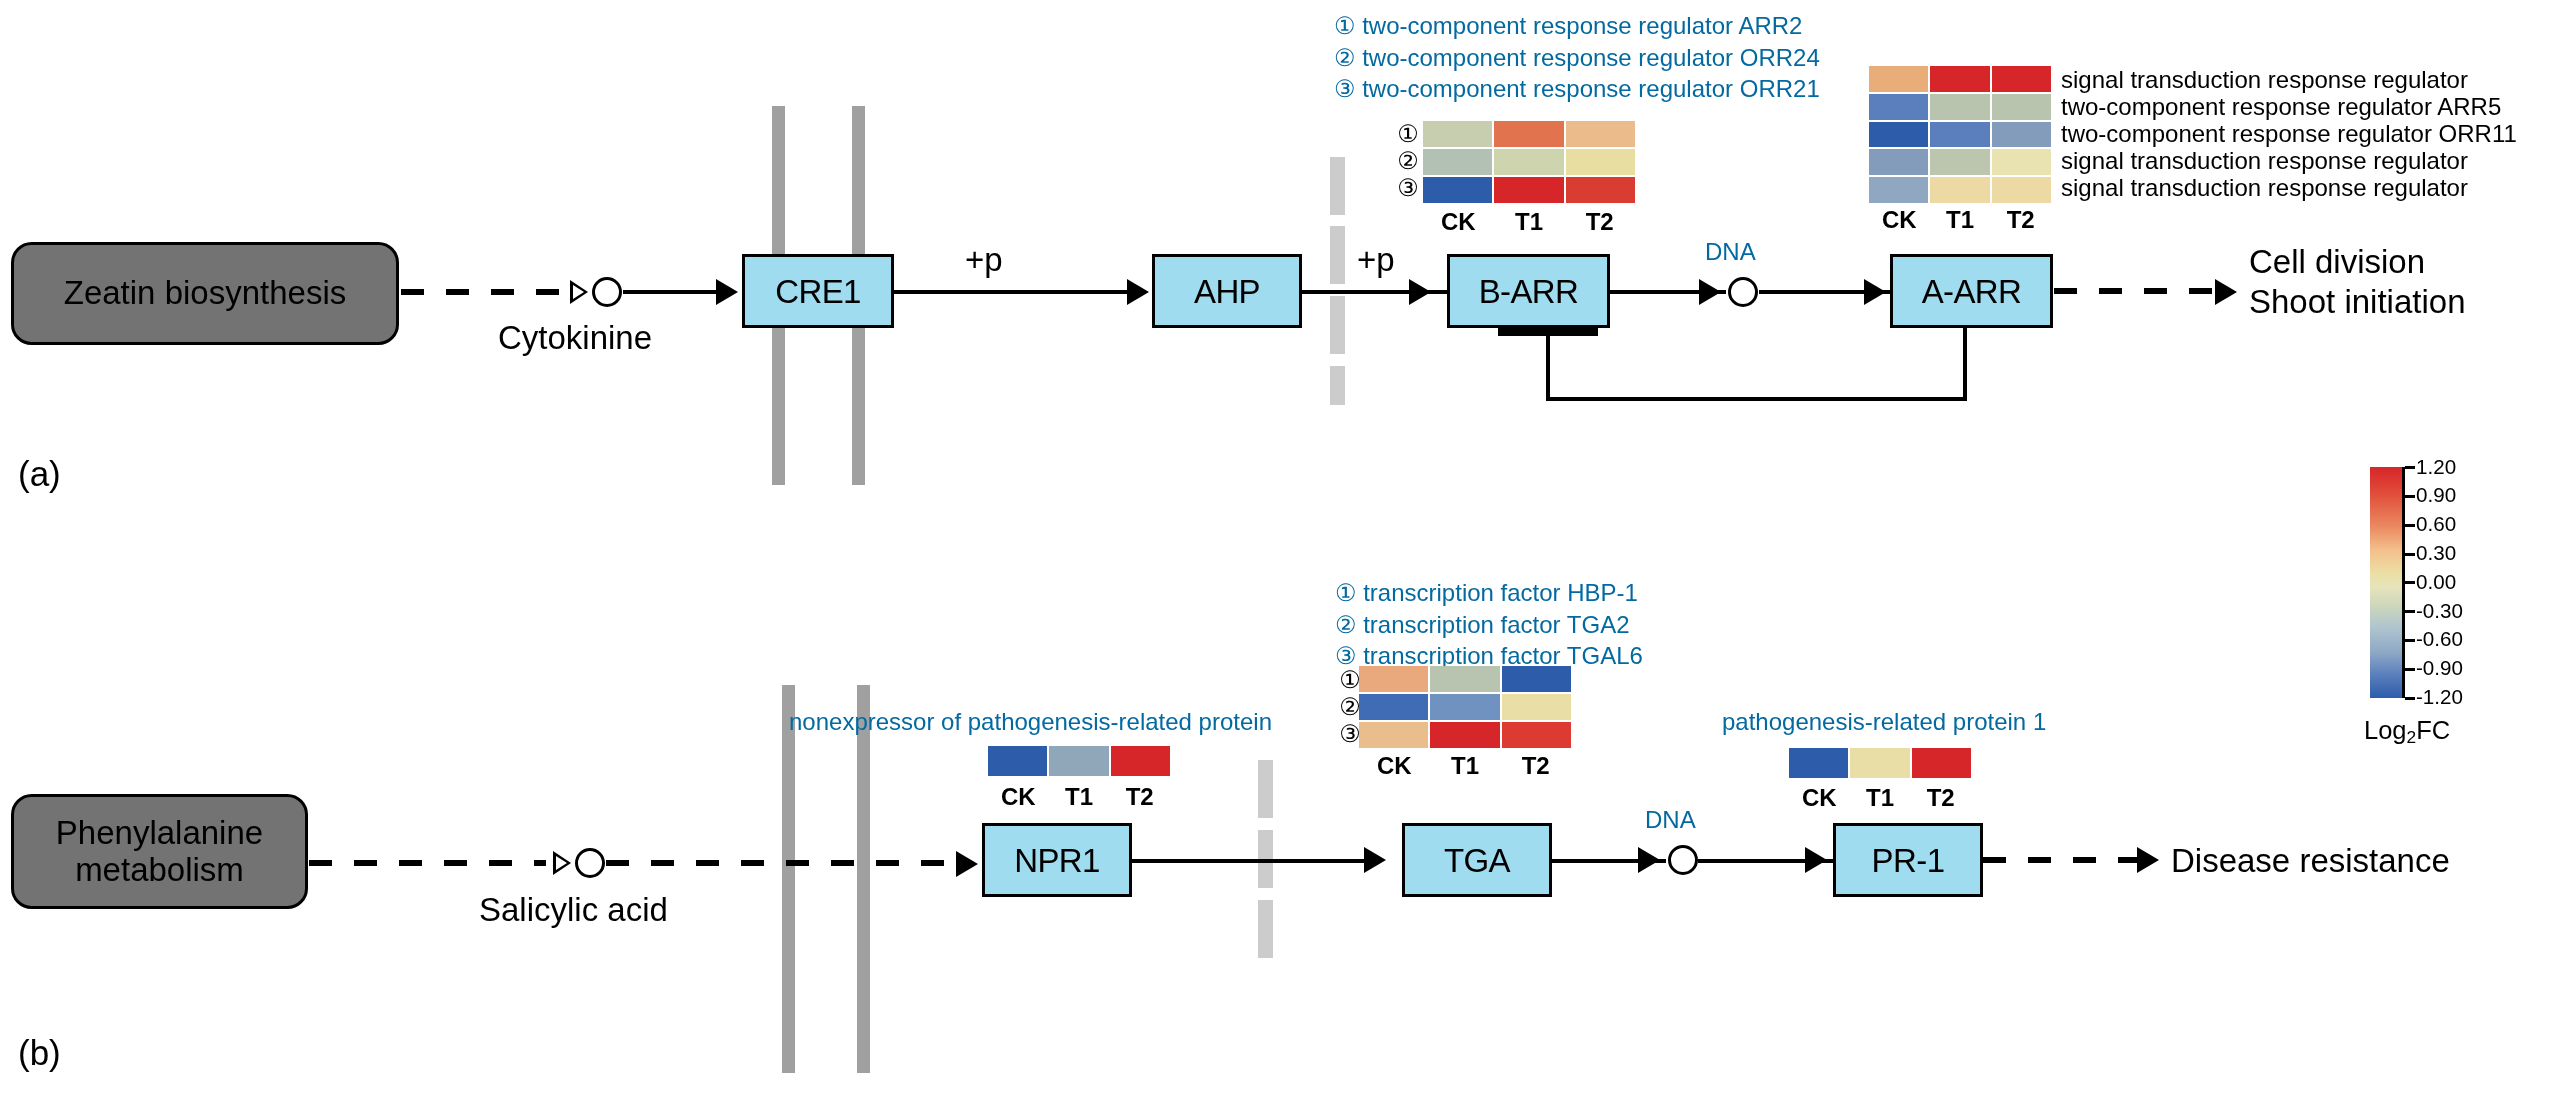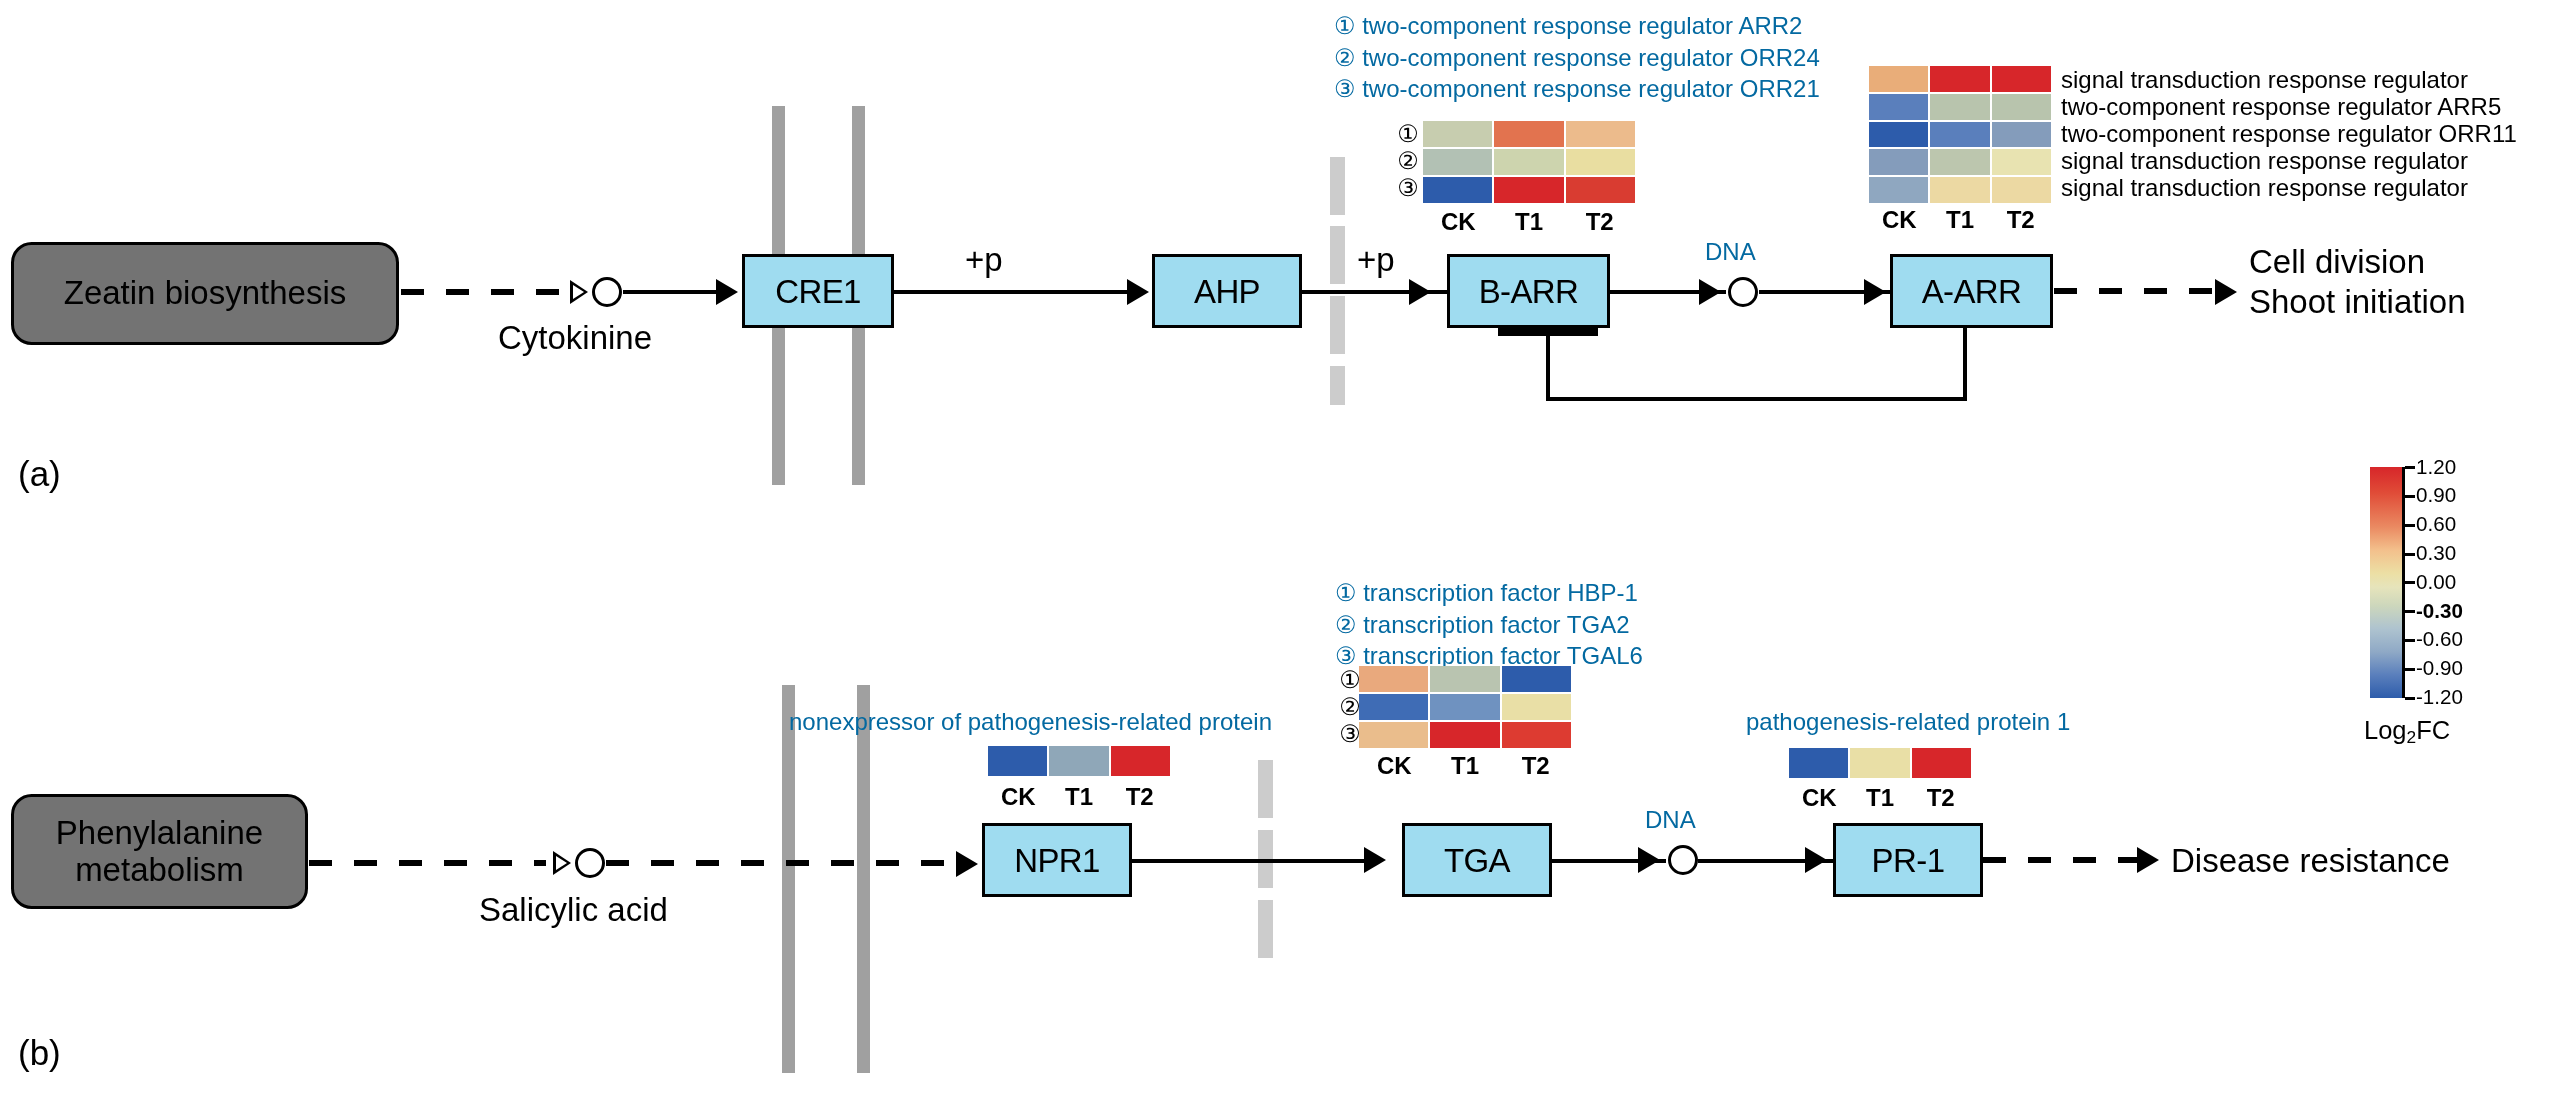--- a/index.html
+++ b/index.html
@@ -306,21 +306,21 @@
     <span>TGA</span>
   </div>
 
   <div class="solid-line" style="left:1552px;top:859px;width:114px;"></div>
   <div class="arrow-r" style="left:1638px;top:847px;"></div>
   <div class="circle-o" style="left:1668px;top:845px;width:30px;height:30px;"></div>
   <div class="txt-sm" style="left:1645px;top:807px;">DNA</div>
   <div class="solid-line" style="left:1698px;top:859px;width:135px;"></div>
   <div class="arrow-r" style="left:1805px;top:847px;"></div>
 
-  <div class="txt-sm" style="left:1722px;top:709px;margin-left:24px;">pathogenesis-related protein 1</div>
+  <div class="txt-sm" style="left:1722px;top:709px;">pathogenesis-related protein 1</div>
   <div class="hm" id="hm-pr1" style="left:1789px;top:748px;width:182px;height:30px;grid-template-columns:repeat(3,1fr);grid-template-rows:1fr;">
       <div class="hm-cell" style="background: rgb(45, 92, 171);"></div>
       <div class="hm-cell" style="background: rgb(233, 223, 166);"></div>
       <div class="hm-cell" style="background: rgb(215, 38, 42);"></div>
     </div>
   <div class="hm-axis" style="left:1789px;top:784px;width:182px;">
     <span style="flex:1;">CK</span>
     <span style="flex:1;">T1</span>
     <span style="flex:1;">T2</span>
   </div>
@@ -344,21 +344,21 @@
       <div class="cbar-ticklabel" style="left: 2416px; top: 455px;">1.20</div>
       <div class="cbar-tick" style="left: 2405px; top: 495px;"></div>
       <div class="cbar-ticklabel" style="left: 2416px; top: 483px;">0.90</div>
       <div class="cbar-tick" style="left: 2405px; top: 524px;"></div>
       <div class="cbar-ticklabel" style="left: 2416px; top: 512px;">0.60</div>
       <div class="cbar-tick" style="left: 2405px; top: 553px;"></div>
       <div class="cbar-ticklabel" style="left: 2416px; top: 541px;">0.30</div>
       <div class="cbar-tick" style="left: 2405px; top: 581px;"></div>
       <div class="cbar-ticklabel" style="left: 2416px; top: 570px;">0.00</div>
       <div class="cbar-tick" style="left: 2405px; top: 610px;"></div>
-      <div class="cbar-ticklabel" style="left: 2416px; top: 599px; font-weight: bold;">-0.30</div>
+      <div class="cbar-ticklabel" style="left: 2416px; top: 599px;">-0.30</div>
       <div class="cbar-tick" style="left: 2405px; top: 639px;"></div>
       <div class="cbar-ticklabel" style="left: 2416px; top: 627px;">-0.60</div>
       <div class="cbar-tick" style="left: 2405px; top: 668px;"></div>
       <div class="cbar-ticklabel" style="left: 2416px; top: 656px;">-0.90</div>
       <div class="cbar-tick" style="left: 2405px; top: 697px;"></div>
       <div class="cbar-ticklabel" style="left: 2416px; top: 685px;">-1.20</div>
     </div>
   <div class="cbar-title" style="left:2364px;top:716px;">
     <span>Log</span><span class="sub">2</span><span>FC</span>
   </div>

